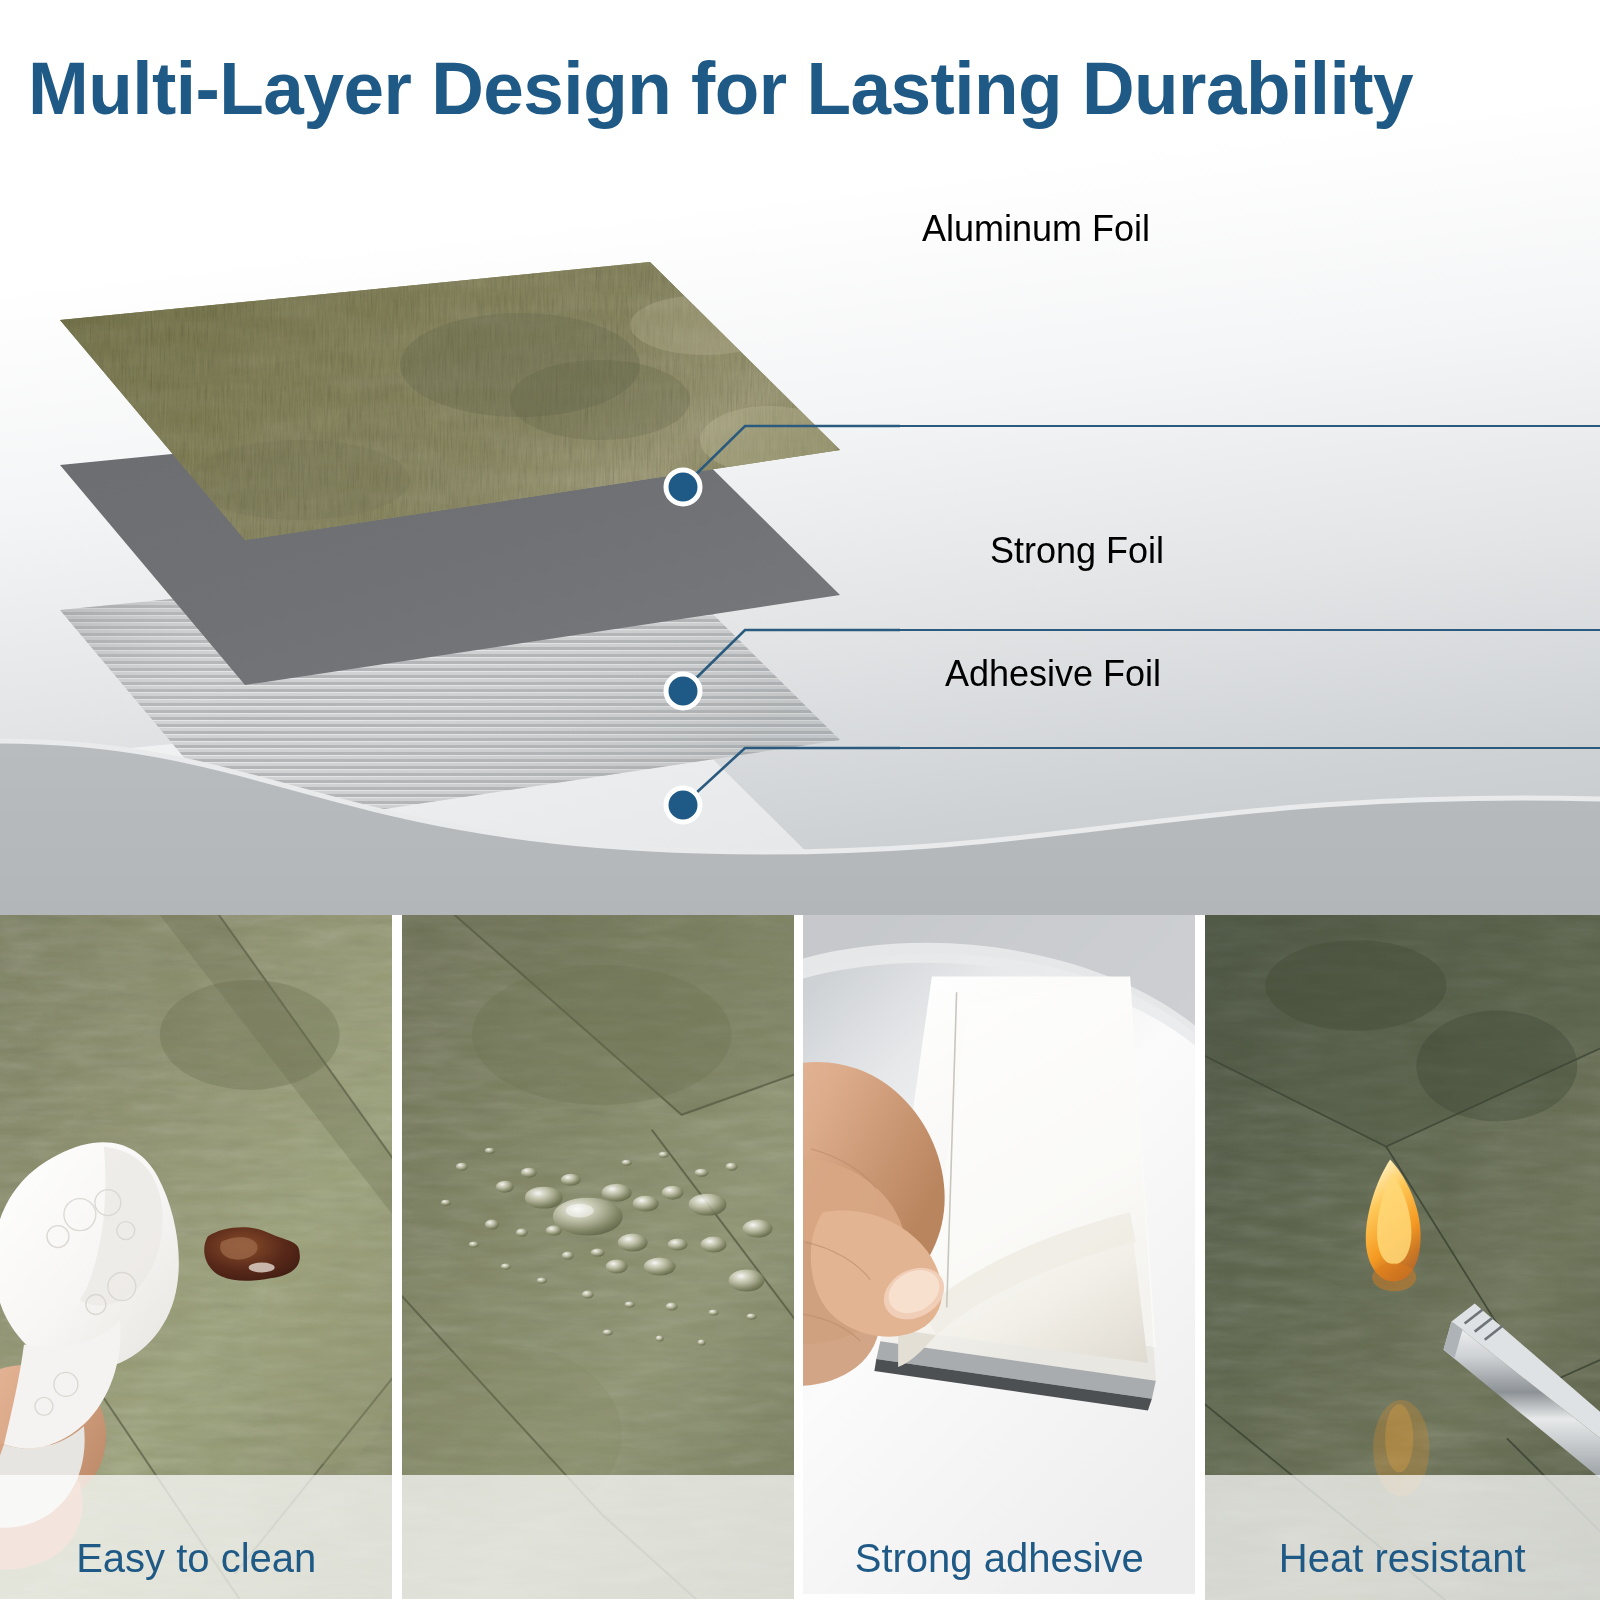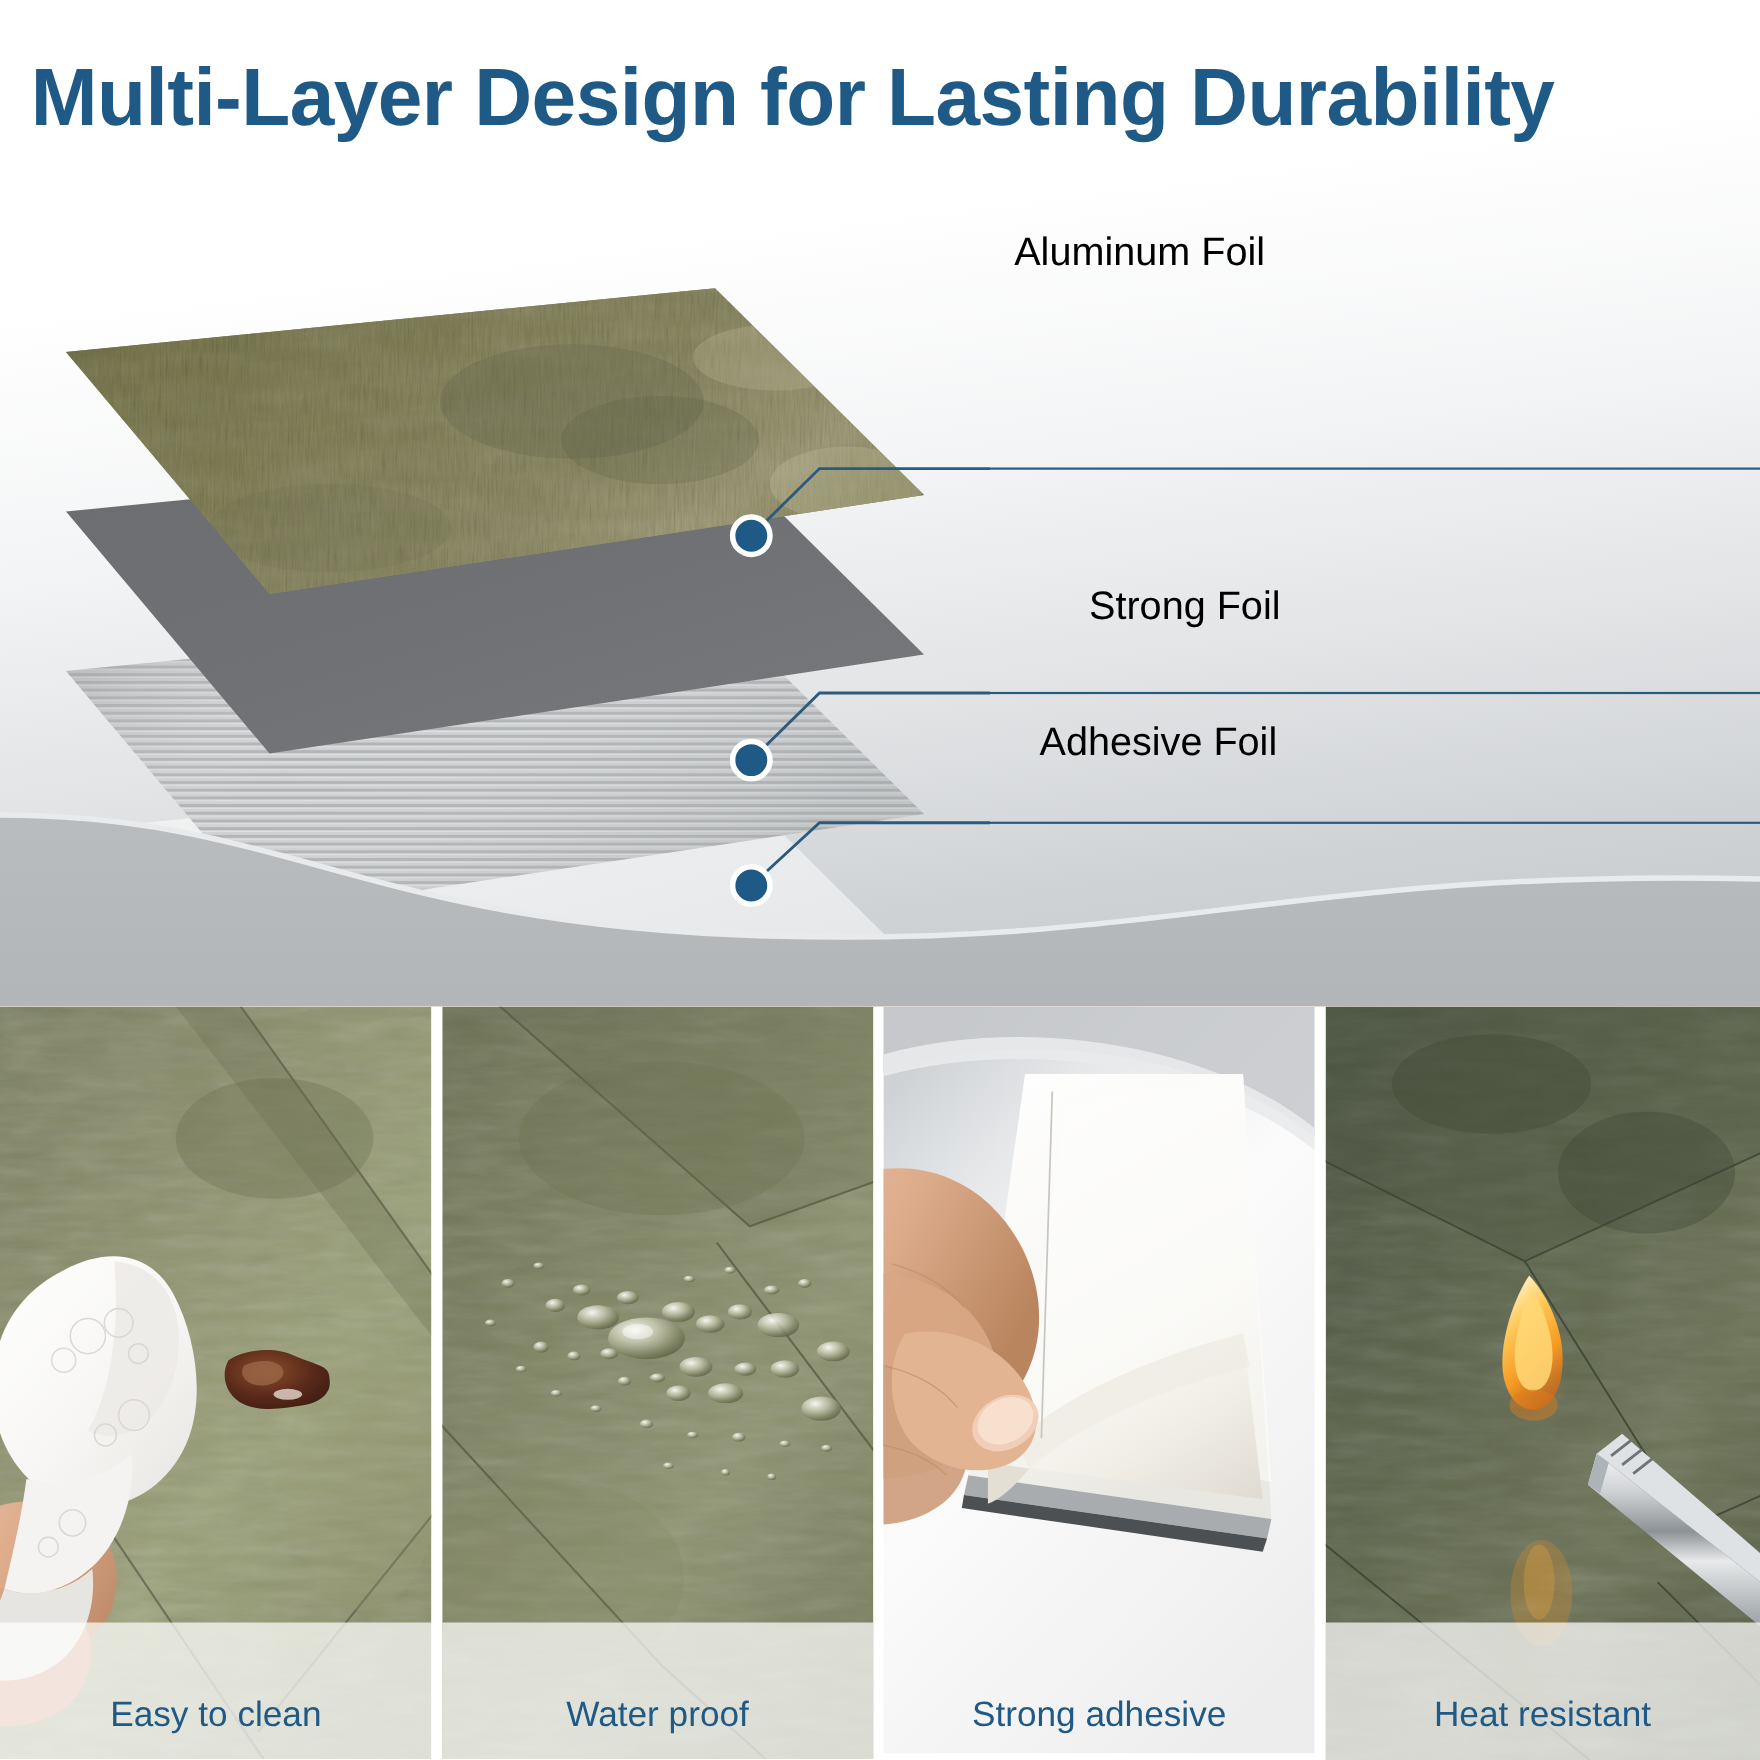--- a/index.html
+++ b/index.html
@@ -57,21 +57,21 @@
   .panel-photo{position:absolute;inset:0;overflow:hidden;}
 
   .caption-band{
     position:absolute;left:0;bottom:0;width:100%;height:125px;
     background:rgba(255,255,255,0.72);
   }
   .caption-text{
     position:absolute;left:0;bottom:14px;width:100%;
     text-align:center;
     font-family:"Liberation Sans Narrow","Liberation Sans",sans-serif;
-    font-size:32px;line-height:56px;
+    font-size:40px;line-height:56px;
     color:#1f5a86;
     white-space:nowrap;
   }
   .panel.adhesive .caption-band{background:rgba(255,255,255,0.0);}
   .panel.adhesive .caption-text{color:#1f5a86;}
 
   
   .tilebg{position:absolute;inset:0;}
 </style>
 </head>
@@ -358,21 +358,20 @@
             <ellipse cx="270" cy="392" rx="6" ry="4" fill="url(#drop-g)"></ellipse>
             <ellipse cx="312" cy="398" rx="5" ry="3" fill="url(#drop-g)"></ellipse>
             <ellipse cx="350" cy="402" rx="5" ry="3" fill="url(#drop-g)"></ellipse>
             <ellipse cx="206" cy="418" rx="5" ry="3" fill="url(#drop-g)"></ellipse>
             <ellipse cx="258" cy="424" rx="4" ry="3" fill="url(#drop-g)"></ellipse>
             <ellipse cx="300" cy="428" rx="4" ry="3" fill="url(#drop-g)"></ellipse>
           </g>
         </svg>
       </div>
       <div class="caption-band"></div>
-      <div class="caption-text">Water proof</div>
     </div>
 
     <div class="panel adhesive">
       <div class="panel-photo">
         <svg class="tilebg" viewBox="0 0 396 685" preserveAspectRatio="xMidYMid slice">
           <defs>
             <linearGradient id="p4bg" x1="0.2" y1="0" x2="0.8" y2="1">
               <stop offset="0%" stop-color="#cfd2d5"></stop>
               <stop offset="18%" stop-color="#e6e8ea"></stop>
               <stop offset="45%" stop-color="#fbfbfb"></stop>

